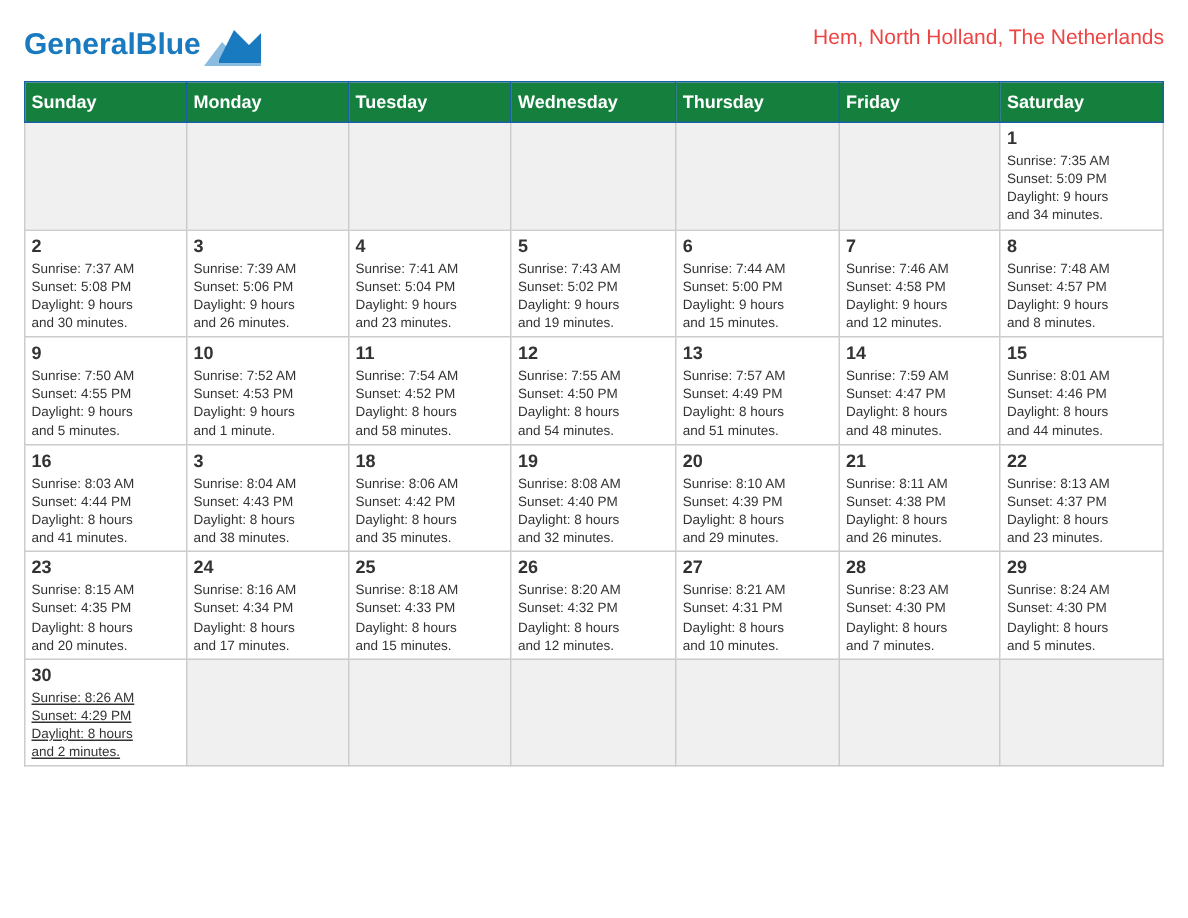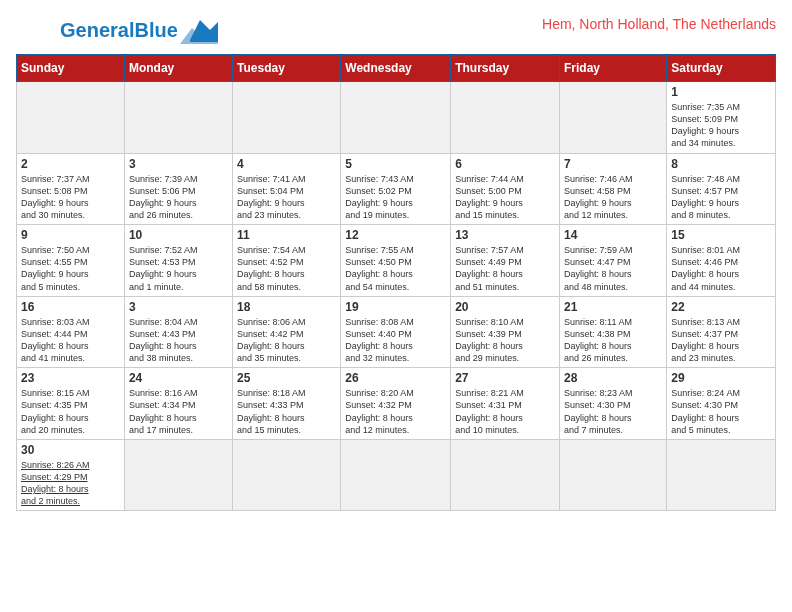--- a/index.html
+++ b/index.html
@@ -8,21 +8,20 @@
       background: #fff;
       width: 792px;
       min-height: 612px;
       padding: 16px;
     }
     .header-area {
       display: flex;
       justify-content: space-between;
       align-items: flex-start;
       margin-bottom: 10px;
-      margin-left: 44px;
     }
     .logo {
       display: flex;
       flex-direction: column;
       align-items: flex-start;
     }
     .logo-text {
       font-size: 20px;
       font-weight: bold;
       color: #333;
@@ -42,21 +41,21 @@
     .location-subtitle {
       font-size: 14px;
       color: #ef4444;
     }
     .calendar {
       width: 100%;
       border-collapse: collapse;
       border: 1px solid #ccc;
     }
     .calendar th {
-      background-color: #b91c1c;
+      background-color: #15803d;
       color: #fff;
       font-size: 12px;
       font-weight: bold;
       padding: 6px 4px;
       text-align: left;
       border: 1px solid #1a5fa0;
     }
     .calendar td {
       vertical-align: top;
       border: 1px solid #ccc;

